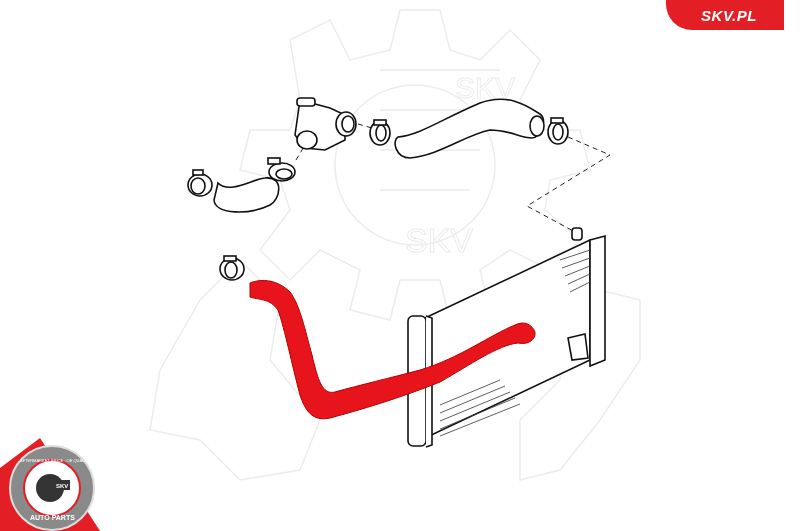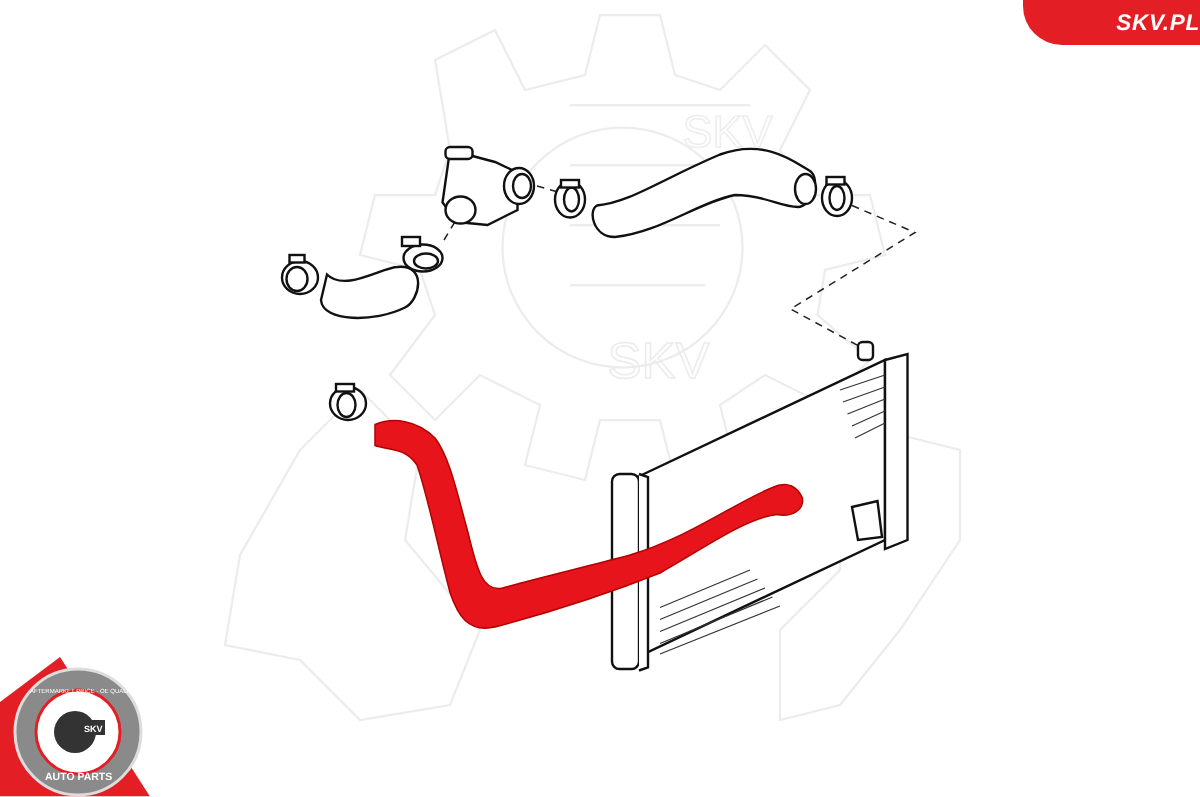--- a/index.html
+++ b/index.html
@@ -1,18 +1,18 @@
 <!DOCTYPE html>
 <html><head>
 <meta charset="utf-8">
 <style>
   html,body{margin:0;padding:0;background:#ffffff;}
   body{width:800px;height:531px;position:relative;overflow:hidden;font-family:"Liberation Sans",sans-serif;}
   .canvas{position:absolute;left:0;top:0;width:800px;height:531px;}
-  .brand-tab{position:absolute;right:0;top:0;width:118px;height:30px;background:#e31e24;border-bottom-left-radius:26px;display:flex;align-items:center;justify-content:flex-end;}
+  .brand-tab{position:absolute;right:16px;top:0;width:118px;height:30px;background:#e31e24;border-bottom-left-radius:26px;display:flex;align-items:center;justify-content:center;}
   .brand-tab span{color:#fff;font-weight:bold;font-style:italic;font-size:15px;letter-spacing:0.5px;padding-left:8px;}
   .badge{position:absolute;left:0;top:428px;width:100px;height:103px;}
 </style>
 </head>
 <body>
 
 <svg class="canvas" viewBox="0 0 800 531" xmlns="http://www.w3.org/2000/svg">
 
   <g fill="none" stroke="#ececec" stroke-width="1.5">
     <path d="M290 40 L330 20 L350 60 L390 50 L400 10 L440 10 L450 50 L480 60 L510 30 L540 60 L520 100 L540 130 L580 130 L590 170 L550 180 L545 210 L580 240 L550 270 L510 250 L480 270 L490 310 L450 320 L440 280 L400 280 L390 320 L350 310 L360 270 L320 250 L290 280 L260 250 L290 210 L280 180 L240 170 L250 130 L290 130 L300 100 Z"></path>

